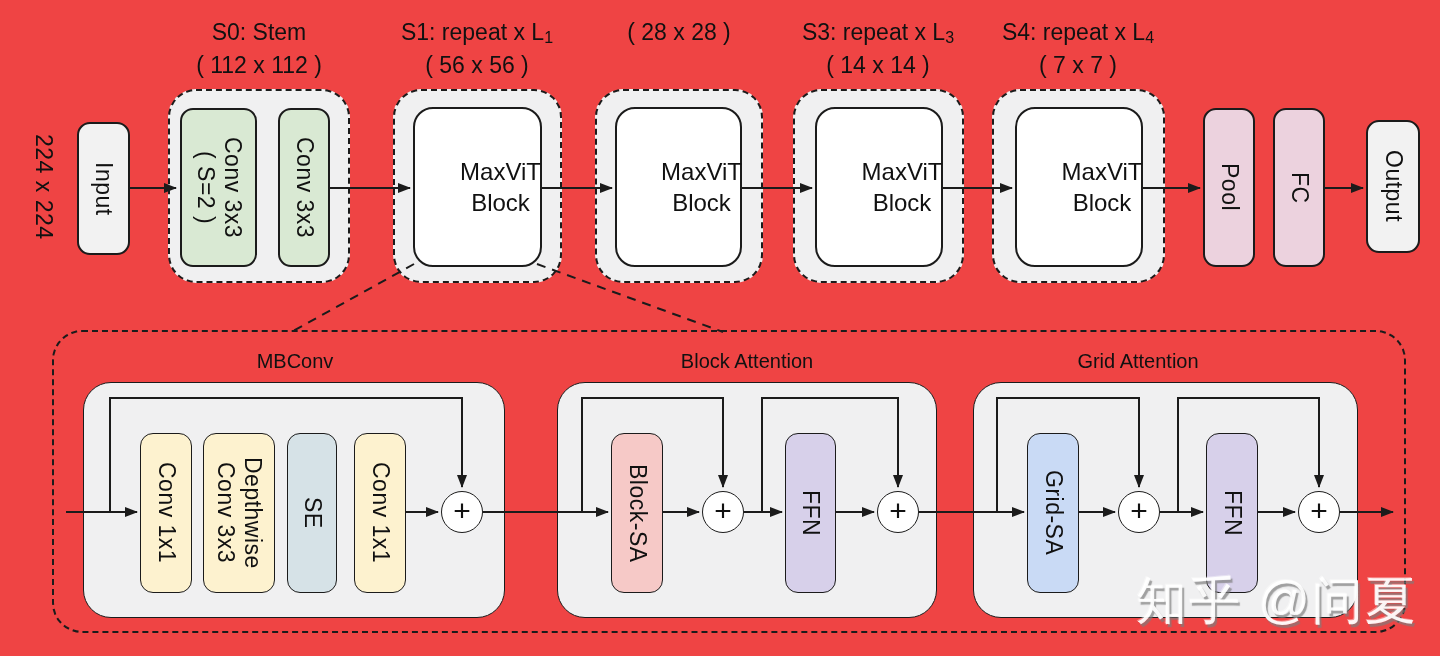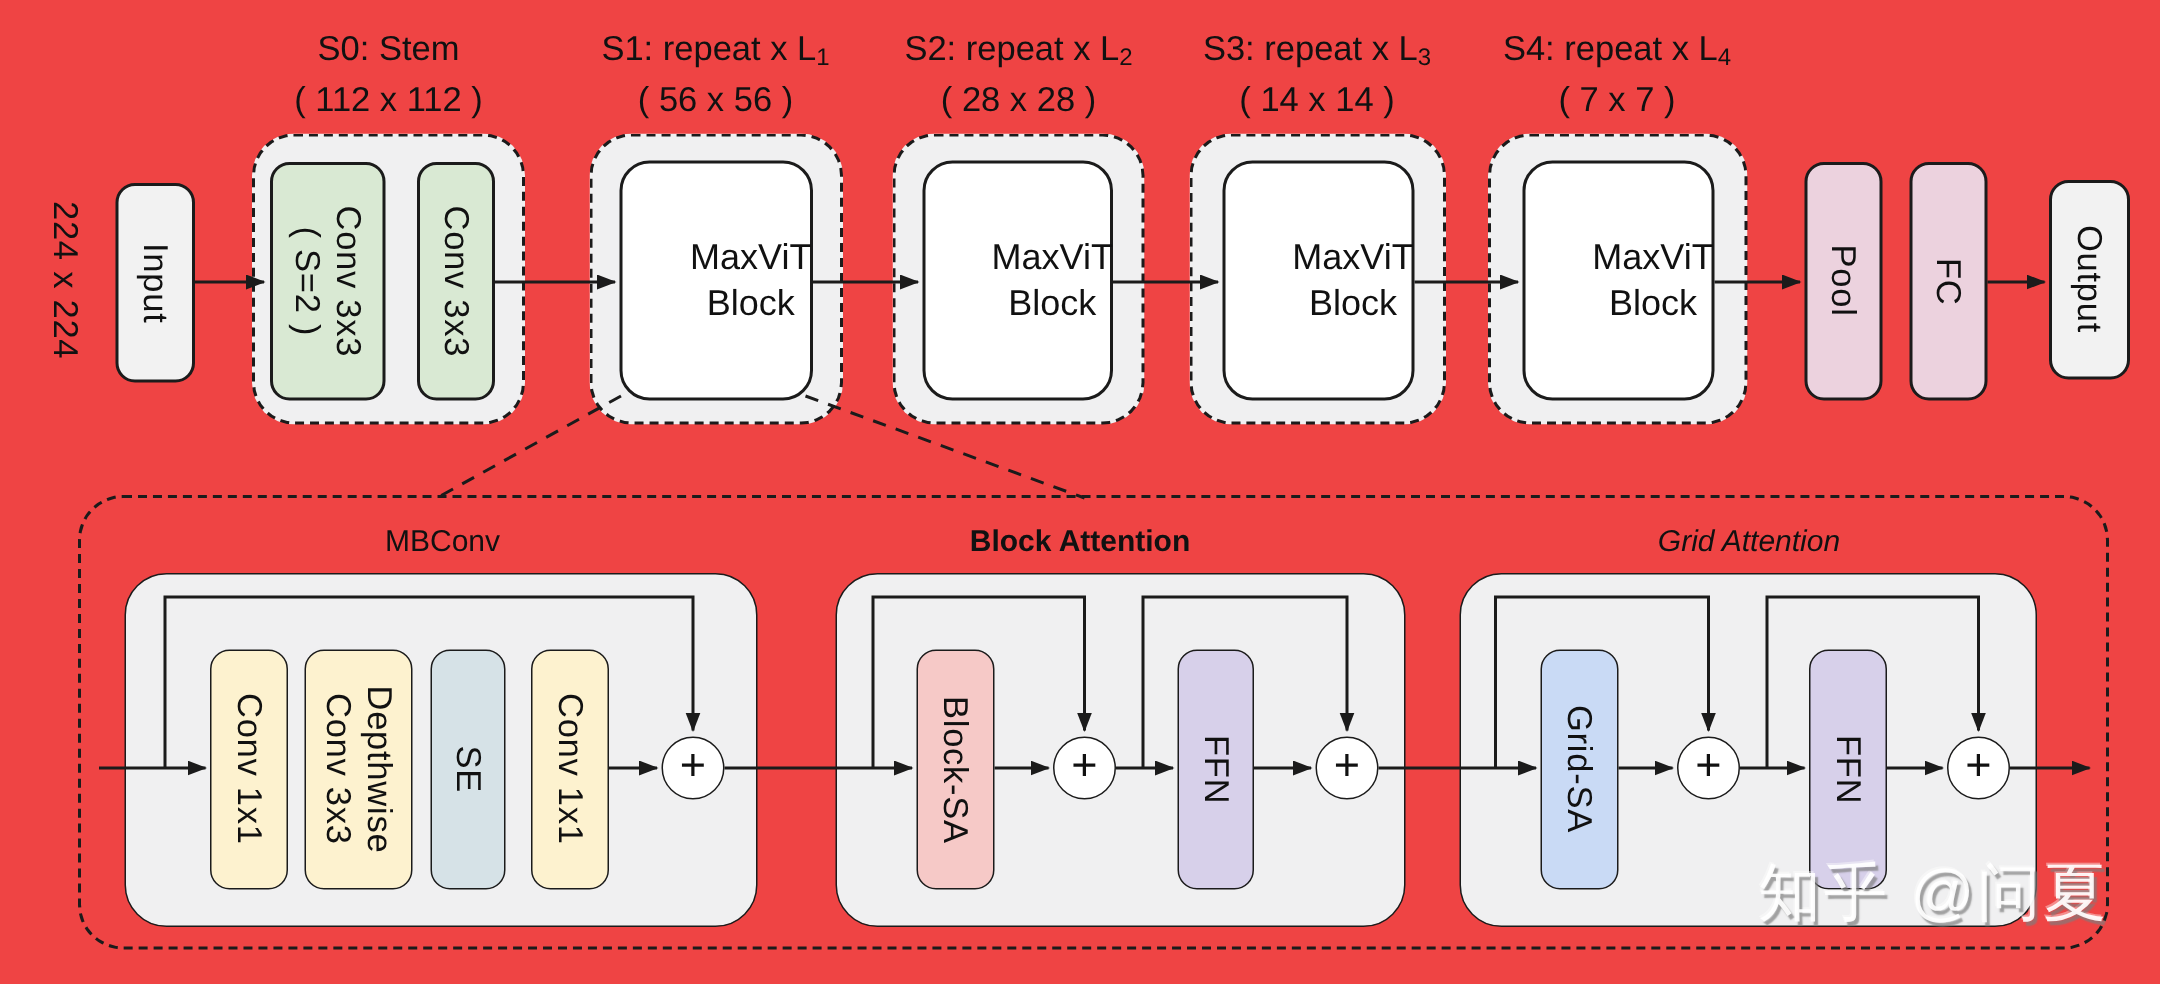--- a/index.html
+++ b/index.html
@@ -45,21 +45,21 @@
   .stage-heading{position:absolute;top:17px;width:220px;text-align:center;z-index:2;font-size:23px;line-height:31px;}
   .stage-heading .sub{font-size:16px;position:relative;top:3px;}
   .section-label{position:absolute;top:347px;width:260px;text-align:center;z-index:2;font-size:20px;line-height:28px;}
   
   .sum{
     position:absolute;top:491px;width:42px;height:42px;border:1.8px solid #1b1b1b;border-radius:50%;
     background:#ffffff;display:flex;align-items:center;justify-content:center;
     font-size:30px;line-height:1;z-index:2;box-sizing:border-box;padding-bottom:3px;
   }
   .watermark{
-    position:absolute;left:1172px;top:567px;z-index:3;font-size:42px;letter-spacing:2px;
+    position:absolute;left:1136px;top:567px;z-index:3;font-size:51px;letter-spacing:2px;
     color:rgba(255,255,255,0.92);
     text-shadow:2px 3px 1px rgba(125,125,125,0.7),-1px -1px 0 rgba(255,255,255,0.4);
     white-space:nowrap;
   }
 </style>
 </head>
 <body>
 
 <div class="canvas">
 
@@ -117,21 +117,20 @@
 
   <div class="stage-heading" style="left:149px;">
     <div><span>S0: Stem</span><span class="sub"></span></div>
     <div>( 112 x 112 )</div>
   </div>
   <div class="stage-heading" style="left:367px;">
     <div><span>S1: repeat x L</span><span class="sub">1</span></div>
     <div>( 56 x 56 )</div>
   </div>
   <div class="stage-heading" style="left:569px;">
-    <div><span>S2: repeat x L</span><span class="sub">2</span></div>
     <div>( 28 x 28 )</div>
   </div>
   <div class="stage-heading" style="left:768px;">
     <div><span>S3: repeat x L</span><span class="sub">3</span></div>
     <div>( 14 x 14 )</div>
   </div>
   <div class="stage-heading" style="left:968px;">
     <div><span>S4: repeat x L</span><span class="sub">4</span></div>
     <div>( 7 x 7 )</div>
   </div>
@@ -182,22 +181,22 @@
     <div class="vt">Pool</div>
   </div>
   <div class="box pink" style="left:1273px;top:108px;width:52px;height:159px;">
     <div class="vt">FC</div>
   </div>
   <div class="box io" style="left:1366px;top:120px;width:54px;height:133px;">
     <div class="vt">Output</div>
   </div>
 
   <div class="section-label" style="left:165px;">MBConv</div>
-  <div class="section-label" style="left:590px;font-weight:bold;">Block Attention</div>
-  <div class="section-label" style="left:1036px;font-style:italic;">Grid Attention</div>
+  <div class="section-label" style="left:617px;">Block Attention</div>
+  <div class="section-label" style="left:1008px;">Grid Attention</div>
 
   <div class="box thin yellow" style="left:140px;top:433px;width:52px;height:160px;">
     <div class="vt">Conv 1x1</div>
   </div>
   <div class="box thin yellow" style="left:203px;top:433px;width:72px;height:160px;">
     <div class="vt">
       <div>Depthwise</div>
       <div>Conv 3x3</div>
     </div>
   </div>

